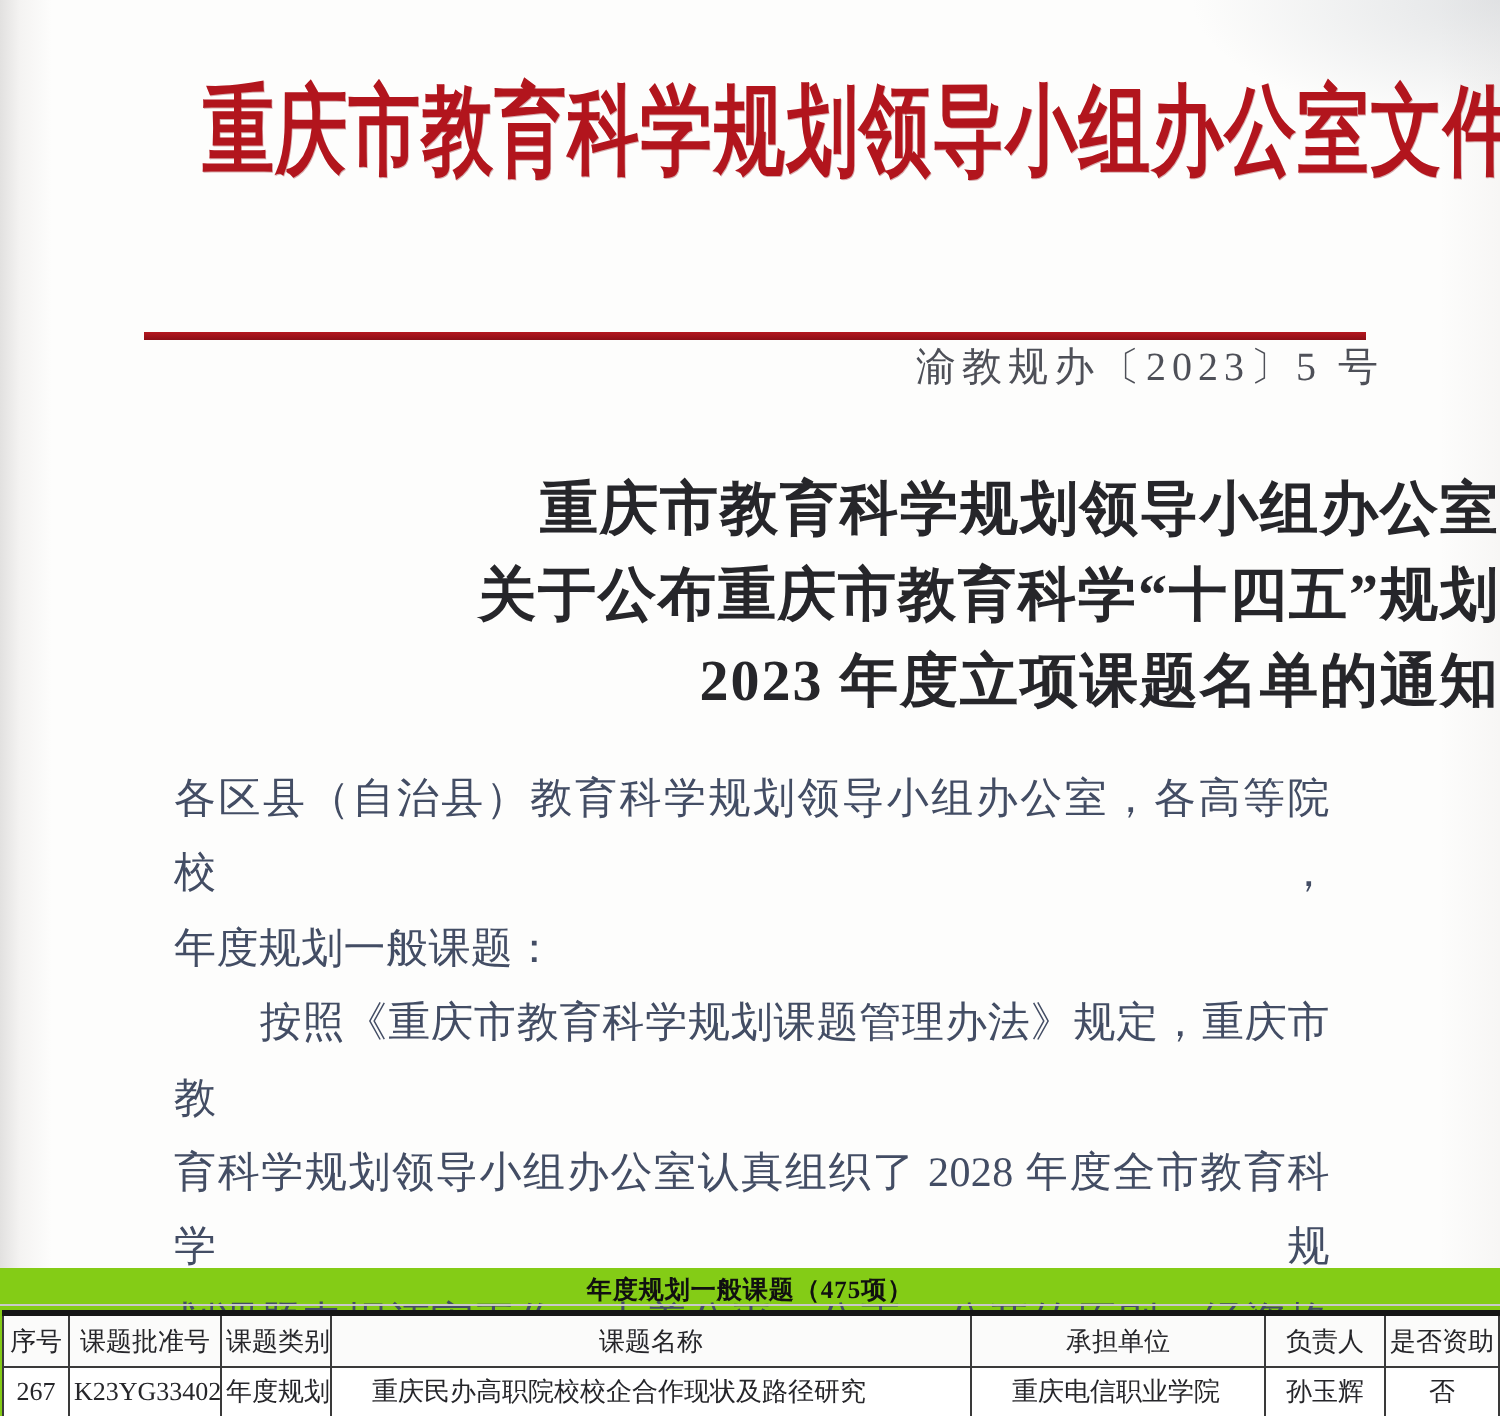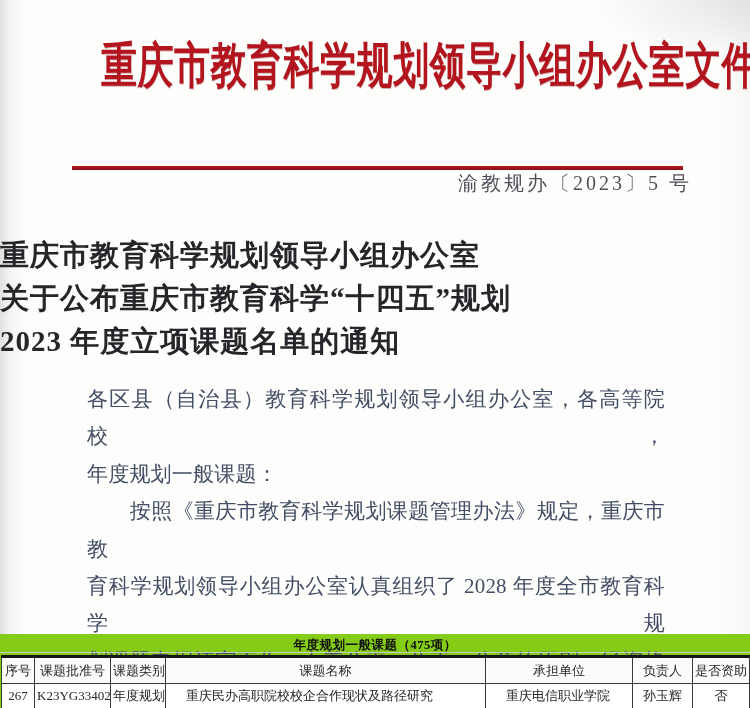--- a/index.html
+++ b/index.html
@@ -31,21 +31,21 @@
     text-align:right; font-size:20px; color:#4e5058; letter-spacing:3px;
     white-space:nowrap;
     margin-top:39px;
   }
   .red-line {
     position:absolute; top:166px; left:72px; width:611px; height:4px;
     background:linear-gradient(#b5171f,#8c0f17);
   }
   .notice-title {
     position:absolute; top:234px; left:0; width:750px;
-    text-align:left; font-size:29px; font-weight:bold; color:#26262a;
+    text-align:right; font-size:29px; font-weight:bold; color:#26262a;
     line-height:43px; letter-spacing:1px; white-space:nowrap;
   }
   .notice-body {
     position:absolute; top:381px; left:87px; width:578px;
     font-size:21px; color:#434d64; line-height:37.4px; letter-spacing:0.2px;
   }
   .notice-body .line { white-space:nowrap; }
   .notice-body .line.fill {
     white-space:normal;
     text-align:justify; text-align-last:justify;

